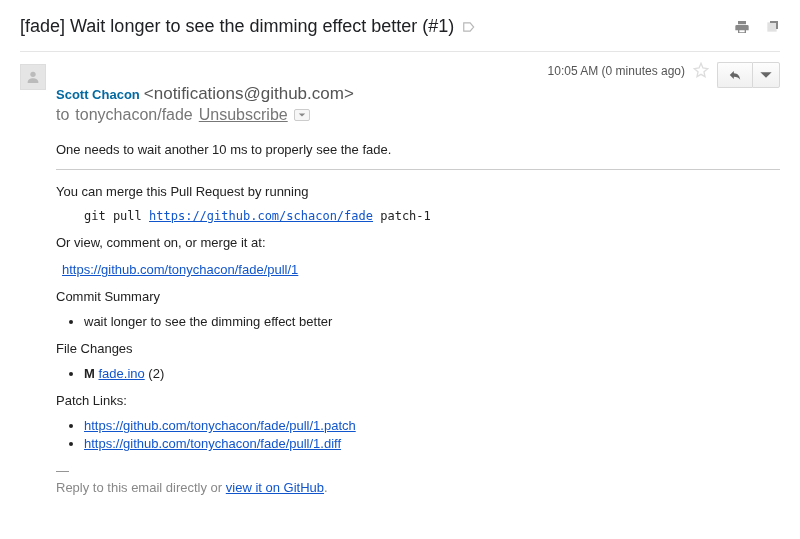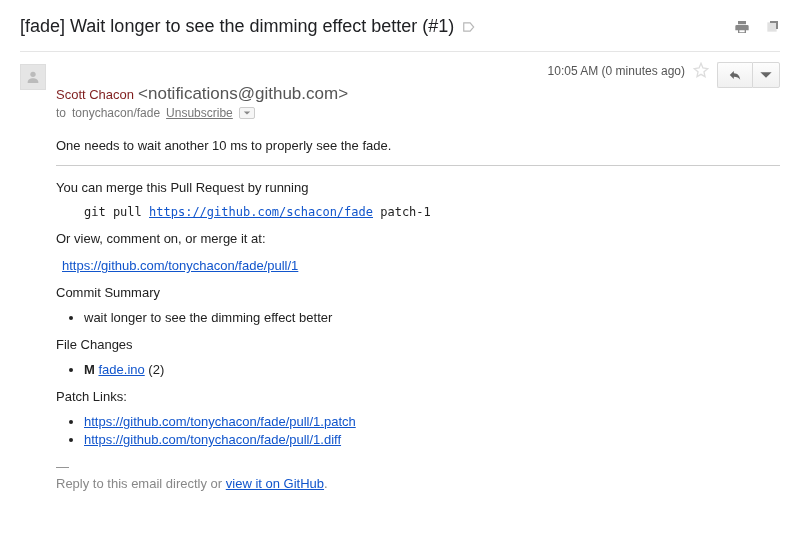--- a/index.html
+++ b/index.html
@@ -35,23 +35,23 @@
   .avatar-col { width: 30px; flex: 0 0 30px; padding-top: 2px;}
   .avatar {
     width: 26px; height: 26px;
     background: #e5e5e5;
     border: 1px solid #ddd;
     display: flex; align-items: center; justify-content: center;
     color: #bbb;
   }
   .info-col { flex: 1; padding-left: 6px; }
   .from-line { display: flex; align-items: baseline; gap: 4px; }
-  .from-name { font-weight: normal; color: #7f1d1d; font-size: 13px; margin-top: 25px;}
+  .from-name { font-weight: bold; color: #0369a1; font-size: 13px; margin-top: 25px;}
   .from-email { color: #555; font-size: 17px; }
-  .to-line { display: flex; align-items: center; gap: 6px; font-size: 12px; color: #777; margin-top: 2px;}
+  .to-line { display: flex; align-items: center; gap: 6px; font-size: 16px; color: #777; margin-top: 2px;}
   .unsub { text-decoration: underline; color: #777; cursor: pointer; }
   .details-toggle {
     display:inline-flex; align-items:center; justify-content:center;
     width:16px; height:12px; border:1px solid #ccc; border-radius:2px;
     background:#f6f6f6; cursor:pointer;
   }
   .details-toggle svg { width:8px; height:8px; color:#888;}
 
   .right-col { display:flex; align-items:flex-start; gap:8px; }
   .time { color:#555; font-size:12px; padding-top:2px;}

